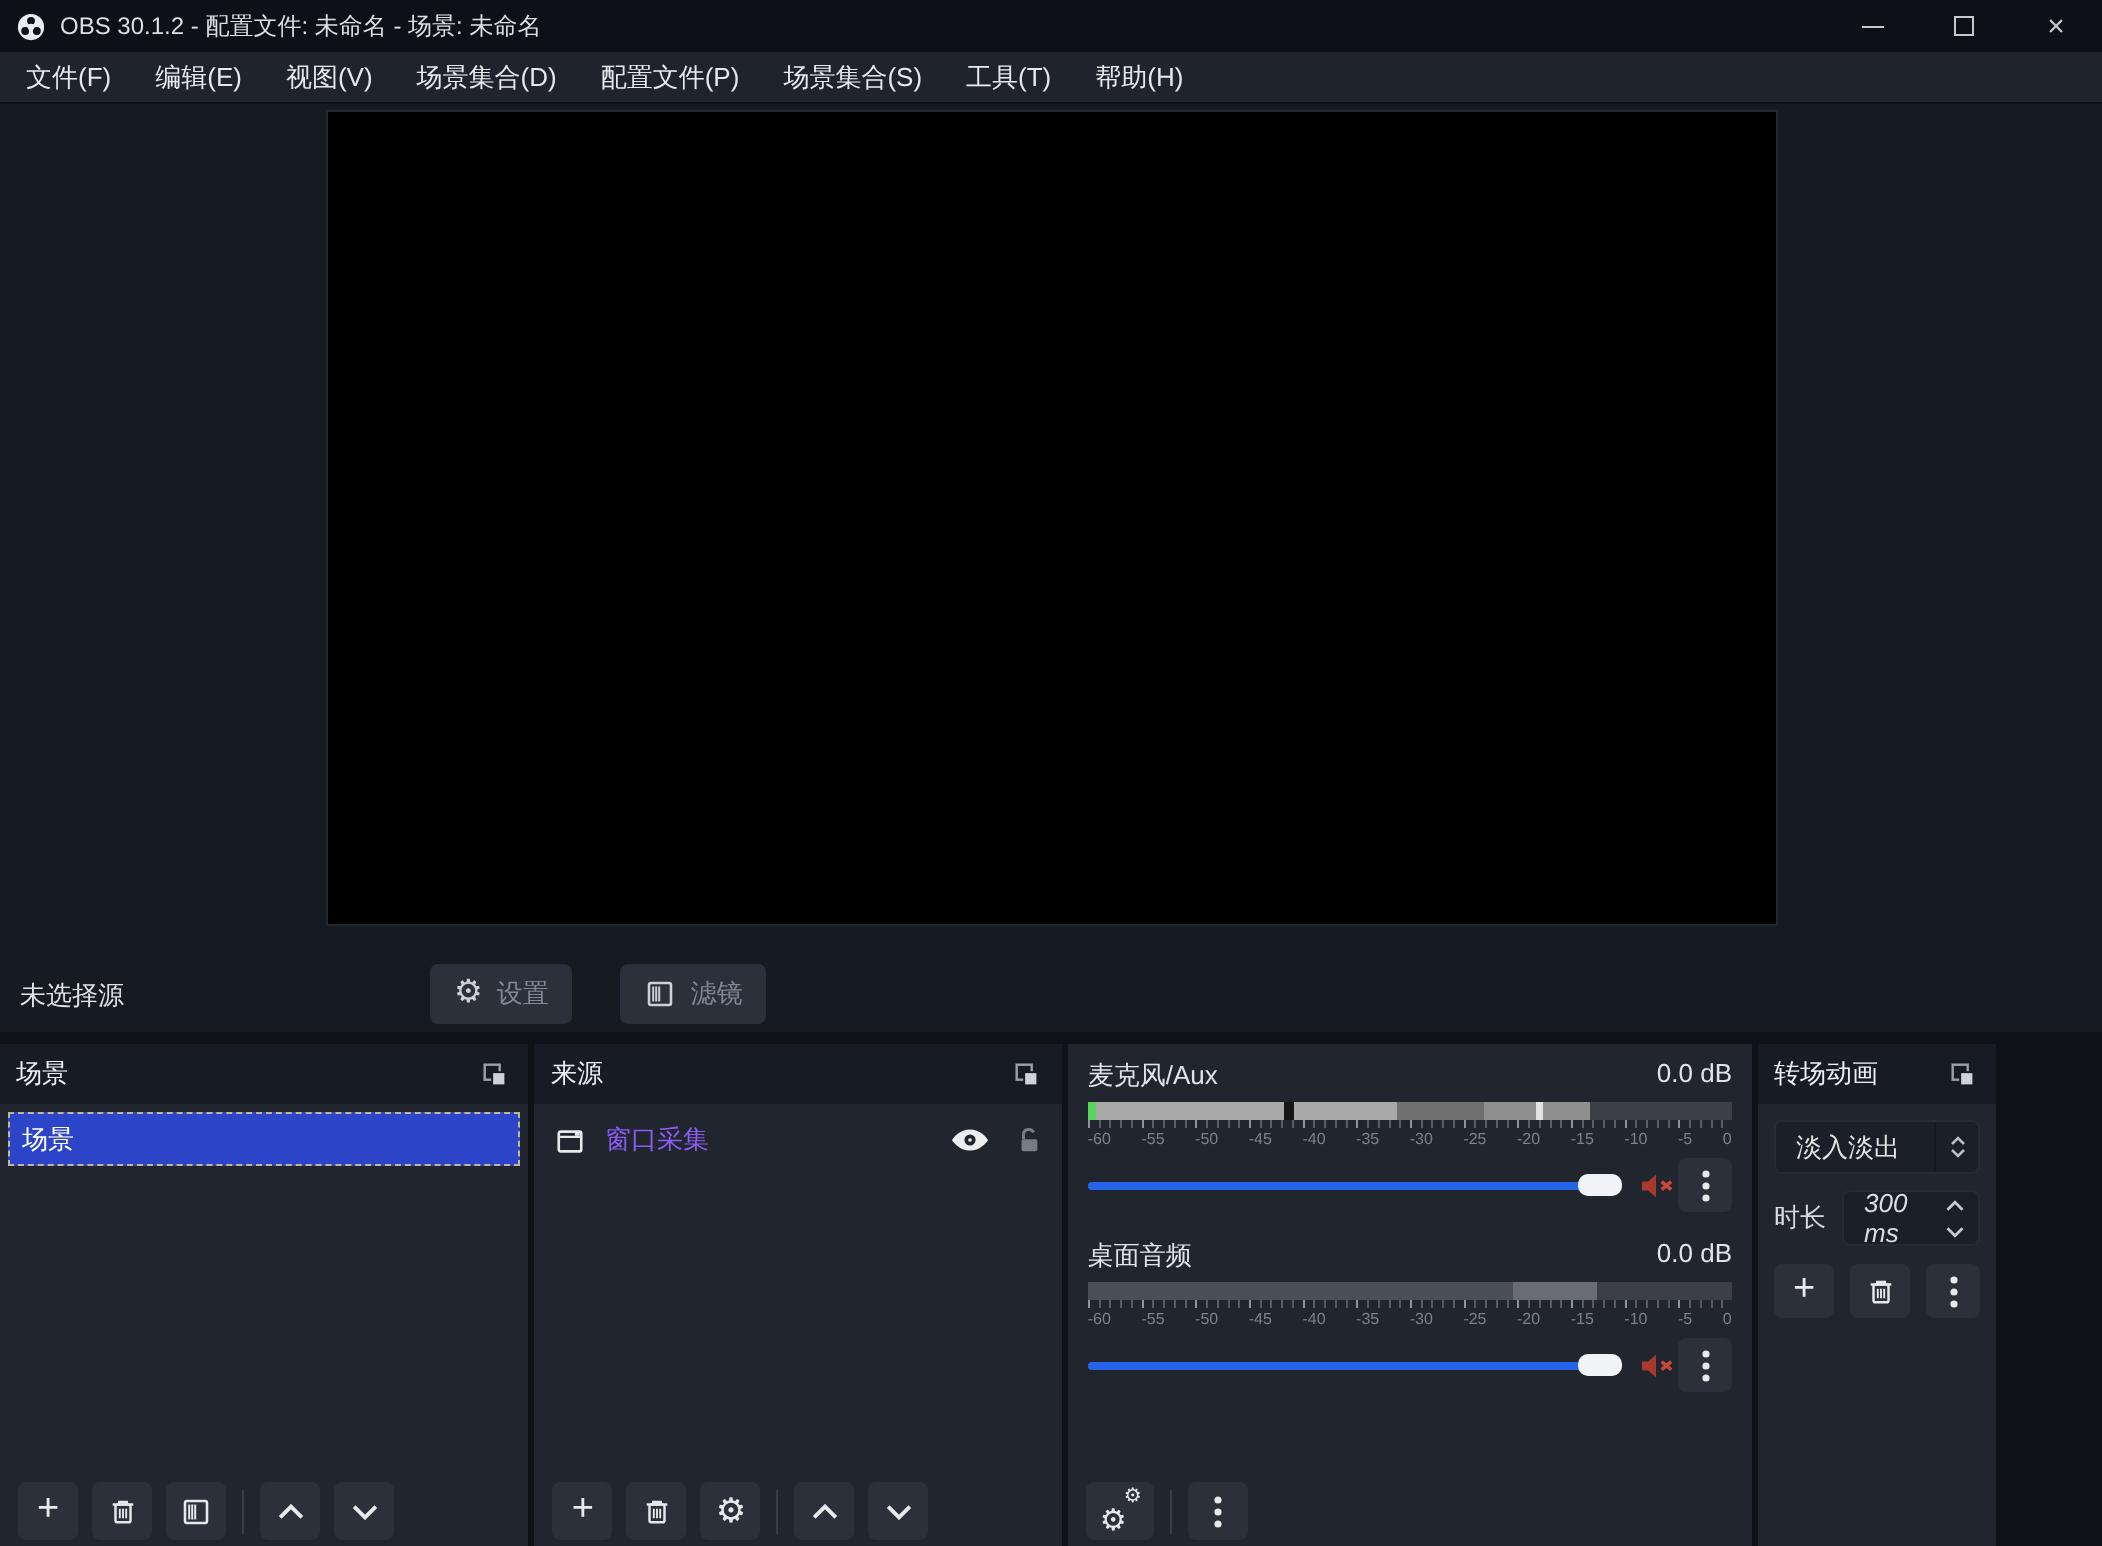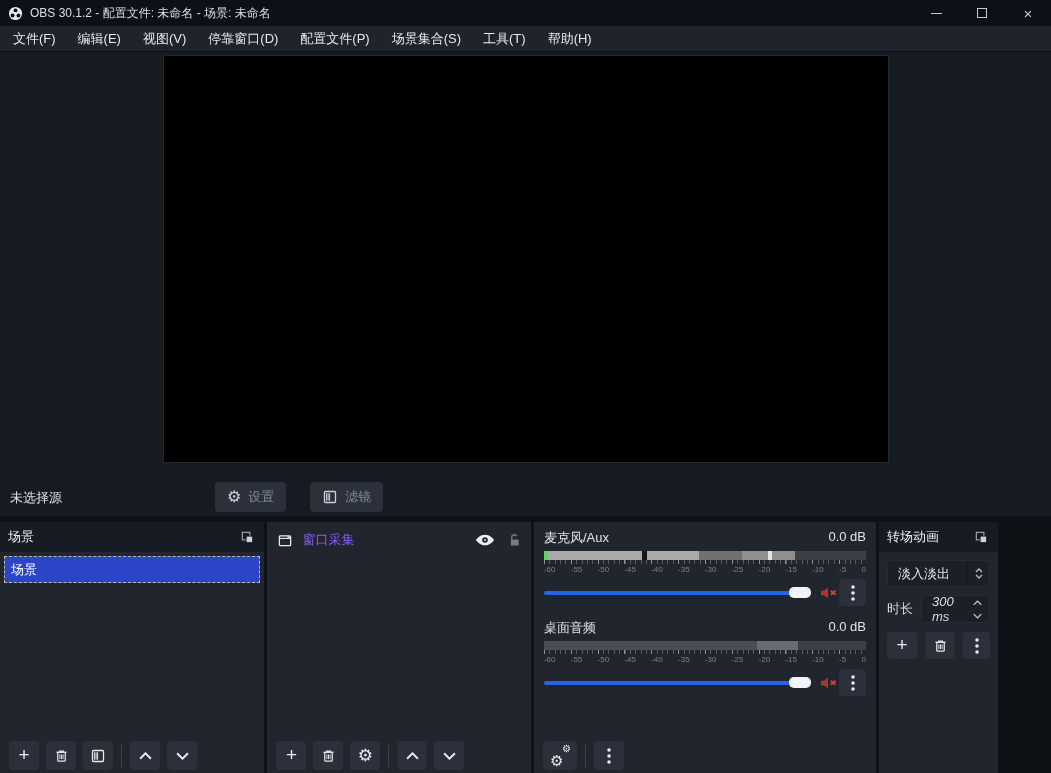--- a/index.html
+++ b/index.html
@@ -159,21 +159,21 @@
     <span class="win-btn">
         <span>×</span>
       </span>
   </div>
 </div>
 
 <div class="menubar">
   <span class="menu-item">文件(F)</span>
   <span class="menu-item">编辑(E)</span>
   <span class="menu-item">视图(V)</span>
-  <span class="menu-item">停靠窗口(D)</span>
+  <span class="menu-item">场景集合(D)</span>
   <span class="menu-item">配置文件(P)</span>
   <span class="menu-item">场景集合(S)</span>
   <span class="menu-item">工具(T)</span>
   <span class="menu-item">帮助(H)</span>
 </div>
 
 <div class="main">
   <div class="preview-canvas"></div>
 </div>
 
@@ -237,20 +237,29 @@
       </div>
       <div class="tool-btn">
         <svg width="13" height="8" viewBox="0 0 12 7">
             <path d="M1 1l5 5 5-5" stroke="#e7e9ec" stroke-width="1.8" fill="none"></path>
           </svg>
       </div>
     </div>
   </div>
 
   <div class="dock dock-sources">
+    <div class="dock-header">
+      <span>来源</span>
+      <span class="dock-pop">
+        <svg width="15" height="15" viewBox="0 0 16 16">
+          <rect x="2.5" y="2.5" width="8" height="8" fill="none" stroke="#9aa0aa" stroke-width="1.3"></rect>
+          <rect x="6.5" y="6.5" width="7" height="7" fill="#cfd3d9" stroke="#171b23" stroke-width="1"></rect>
+        </svg>
+      </span>
+    </div>
     <div class="source-row">
       <span>
         <svg width="16" height="15" viewBox="0 0 16 16">
           <rect x="2" y="3" width="12" height="10.5" rx="1" fill="none" stroke="#e7e9ec" stroke-width="1.4"></rect>
           <path d="M2.7 5.8h10.6" stroke="#e7e9ec" stroke-width="1.2"></path>
           <rect x="10.6" y="3.6" width="2.6" height="1.6" fill="#e7e9ec"></rect>
         </svg>
       </span>
       <span class="label">窗口采集</span>
       <span class="right-icons">

